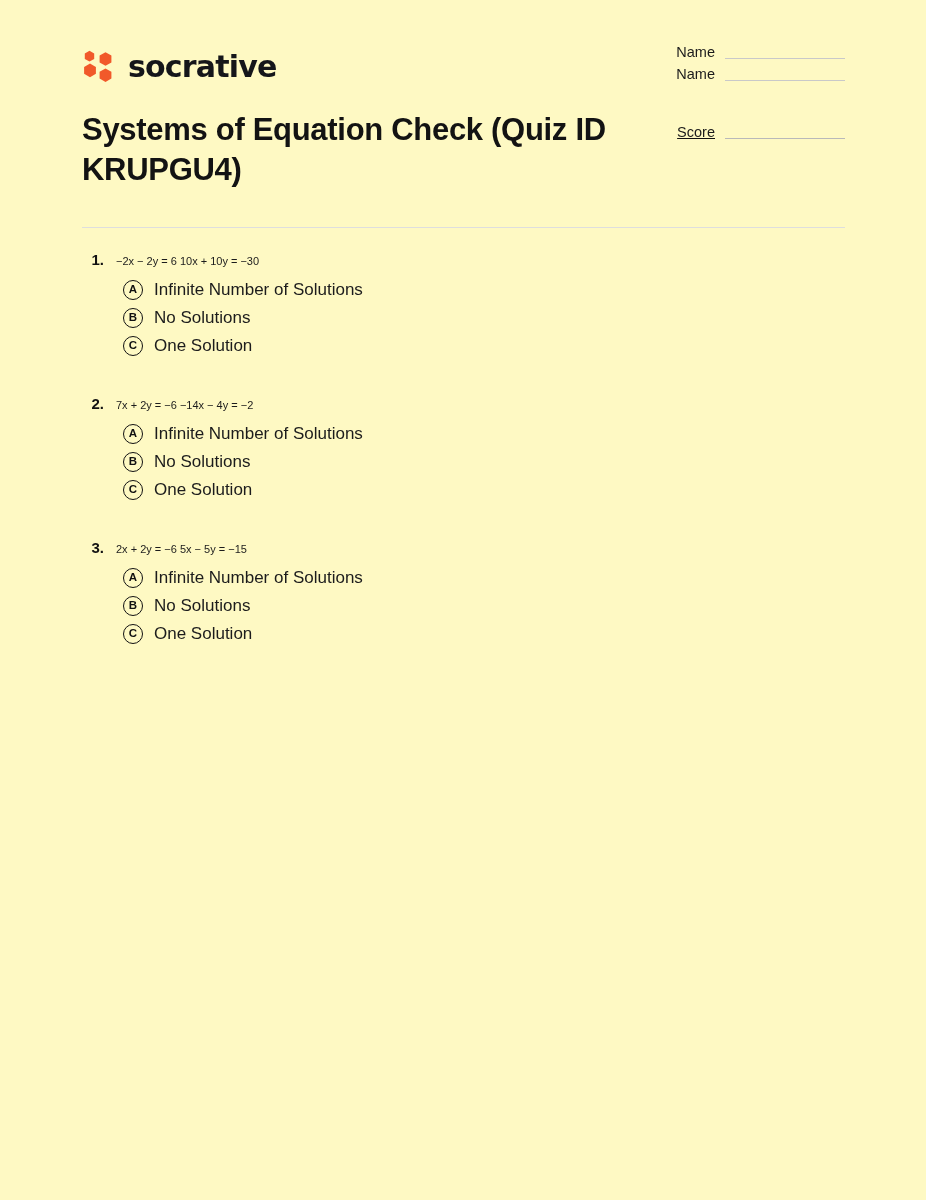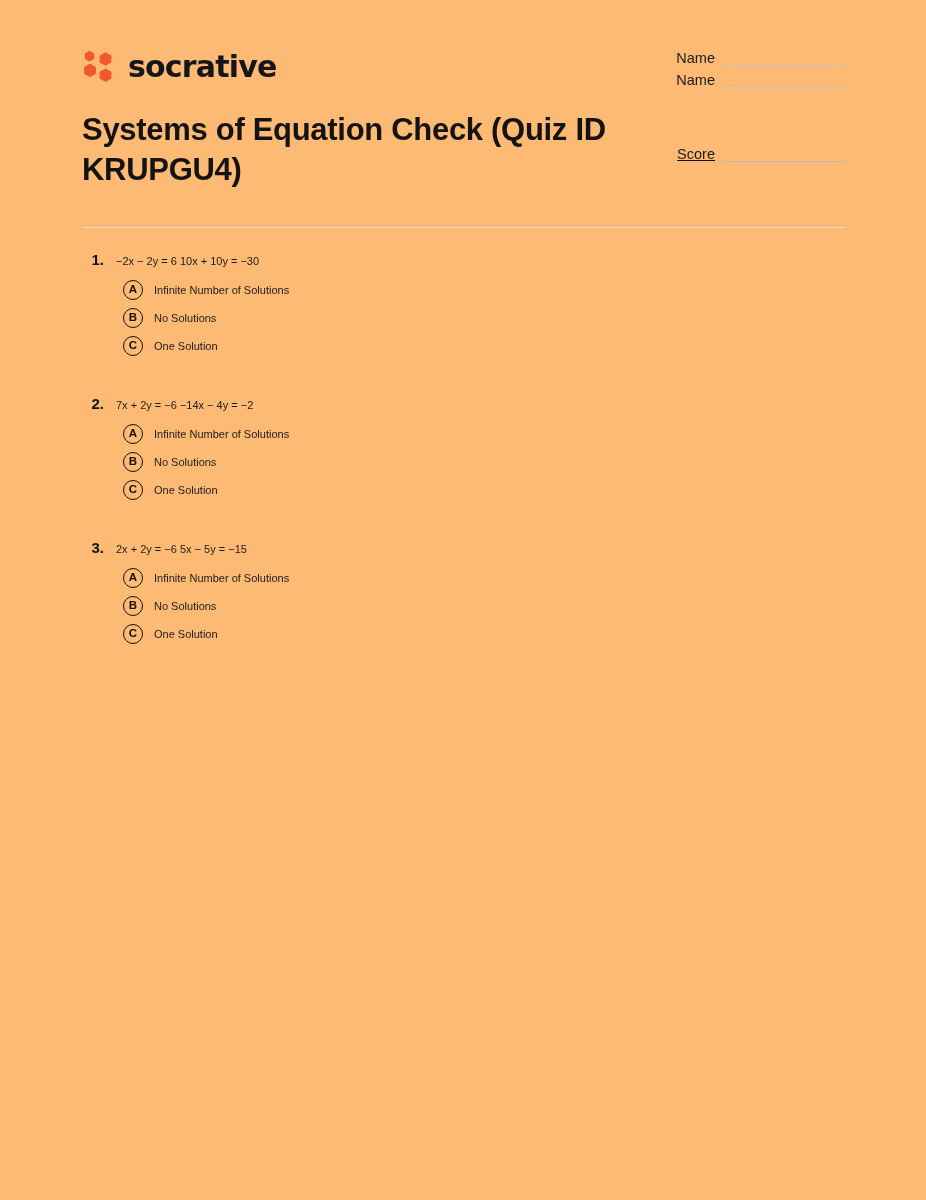--- a/index.html
+++ b/index.html
@@ -13,21 +13,21 @@
     font-family: "Liberation Sans", sans-serif;
     color: #111111;
     position: relative;
     overflow: hidden;
   }
 
   .page {
     position: relative;
     width: 926px;
     height: 1200px;
-    background: #fdba74;
+    background: #fef9c3;
     box-sizing: border-box;
     padding-left: 36px;
   }
 
   
   .header {
     position: absolute;
     left: 82px;
     top: 44px;
     width: 763px;
@@ -59,27 +59,27 @@
   }
 
   .meta {
     position: absolute;
     right: 0;
     top: 0;
     width: 180px;
   }
   .meta-row {
     display: flex;
-    align-items: flex-end;
+    align-items: flex-start;
     justify-content: flex-end;
     gap: 10px;
     height: 22px;
   }
   .meta-row.score-row {
-    margin-top: 52px;
+    margin-top: 36px;
     text-decoration: underline;
   }
   .meta-label {
     font-size: 14.5px;
     color: #1b1b1b;
     white-space: nowrap;
     line-height: 16px;
   }
   .meta-line {
     width: 120px;
@@ -166,21 +166,21 @@
     display: flex;
     align-items: center;
     justify-content: center;
     font-size: 11.5px;
     font-weight: 700;
     color: #111111;
     line-height: 1;
   }
 
   .opt-text {
-    font-size: 11px;
+    font-size: 17px;
     color: #1c1c1c;
     line-height: 20px;
   }
 </style>
 </head>
 <body>
 
 <div class="page">
 
   <div class="header">

